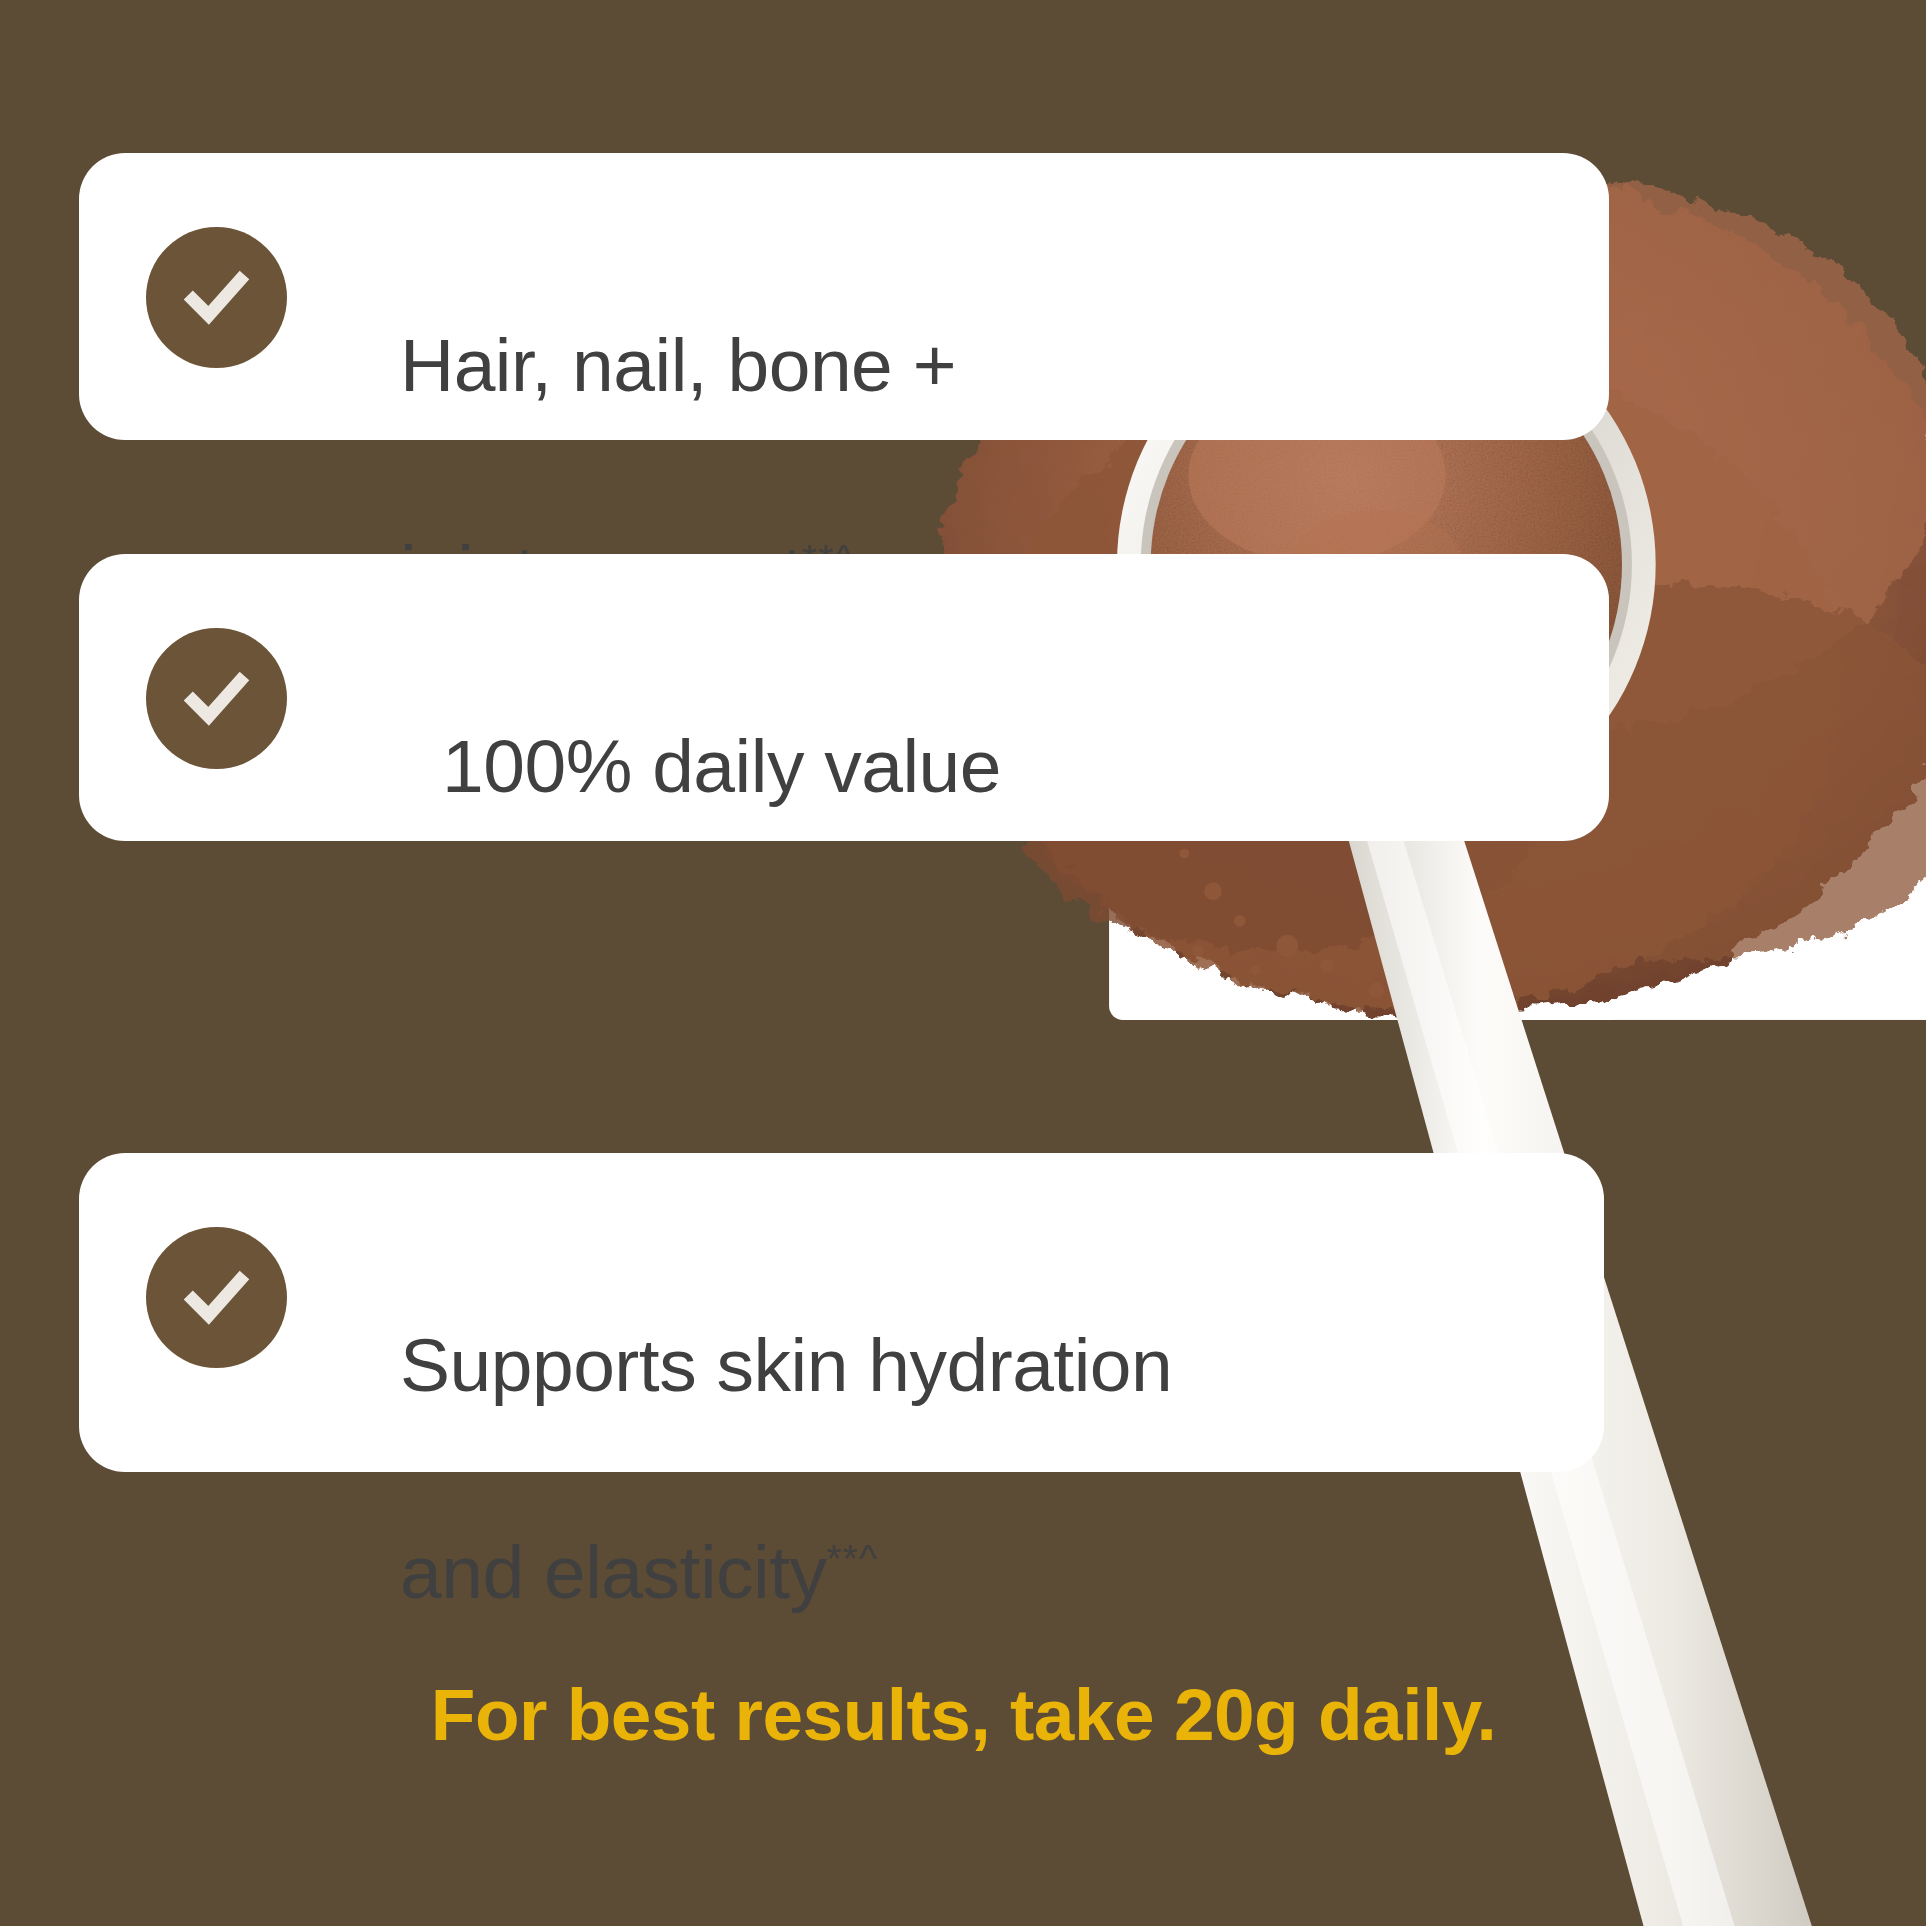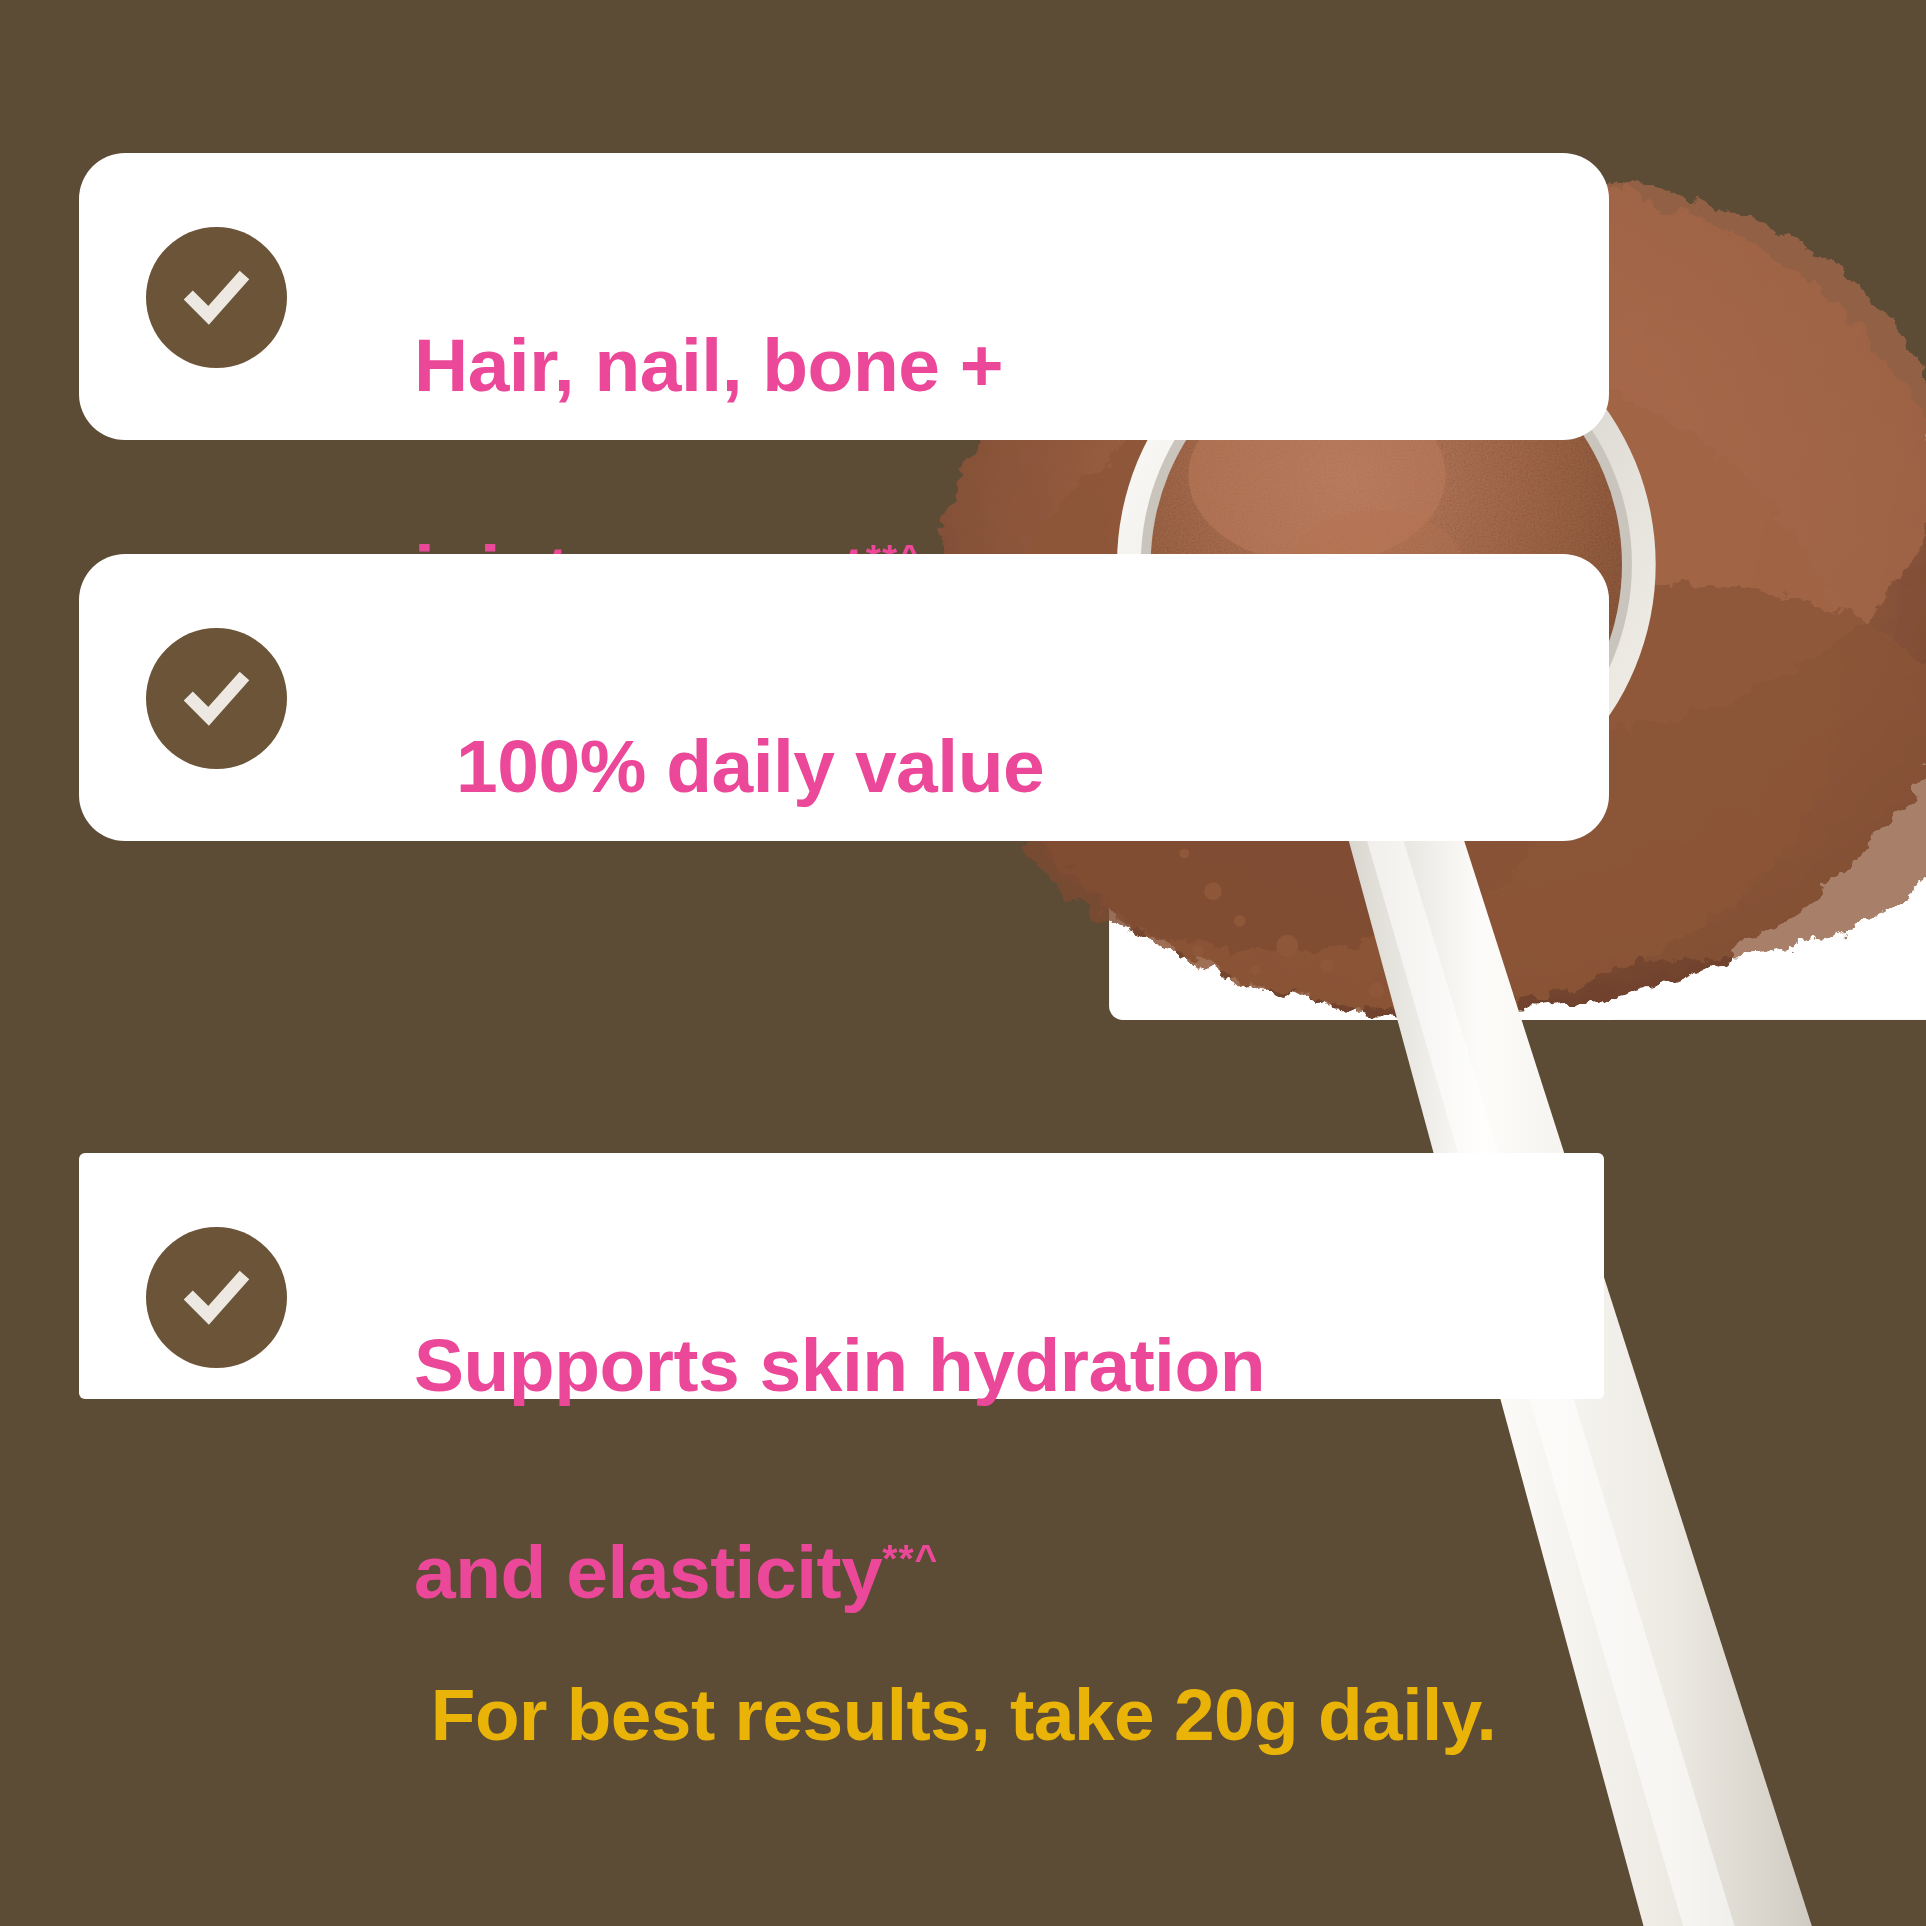--- a/index.html
+++ b/index.html
@@ -27,41 +27,41 @@
   
   .card {
     position: absolute;
     background: #FFFFFF;
     border-radius: 46px;
     display: flex;
     align-items: center;
   }
   #card-1 { left: 79px;  top: 153px;  width: 1530px; height: 287px; }
   #card-2 { left: 79px;  top: 554px;  width: 1530px; height: 287px; }
-  #card-3 { left: 79px;  top: 1153px; width: 1525px; height: 246px; border-radius: 6px; }
+  #card-3 { left: 79px;  top: 1153px; width: 1525px; height: 319px; }
 
   .check-circle {
     position: absolute;
     left: 67px;
     width: 141px;
     height: 141px;
     border-radius: 50%;
     background: #6B5437;
     display: flex;
     align-items: center;
     justify-content: center;
   }
   .check-circle svg { display: block; }
 
   .card-text {
     position: absolute;
-    left: 335px;
-    color: #ec4899;
+    left: 321px;
+    color: #404040;
     font-size: 75px;
-    font-weight: bold;
+    font-weight: normal;
     line-height: 1.38;
     letter-spacing: -0.5px;
     white-space: pre-line;
   }
   .card-text sup {
     font-size: 0.52em;
     vertical-align: super;
     letter-spacing: 1px;
   }
 

